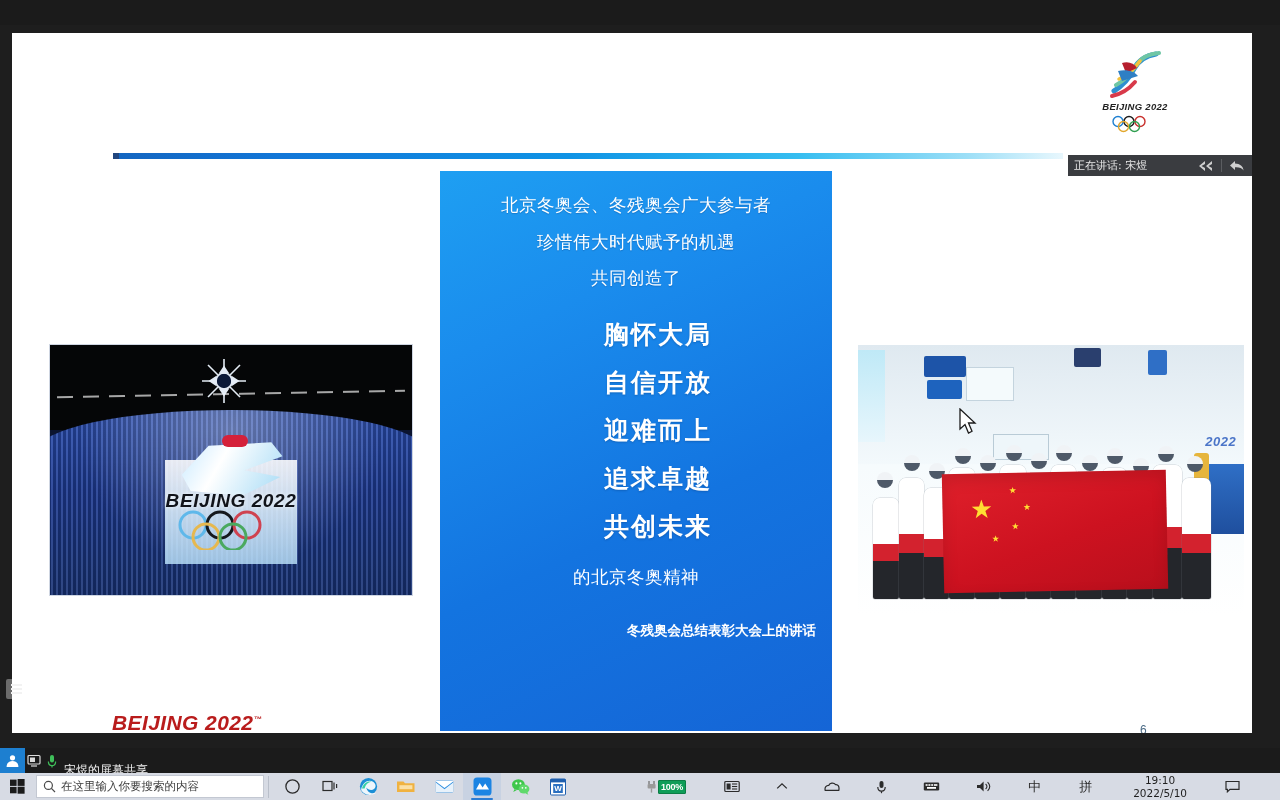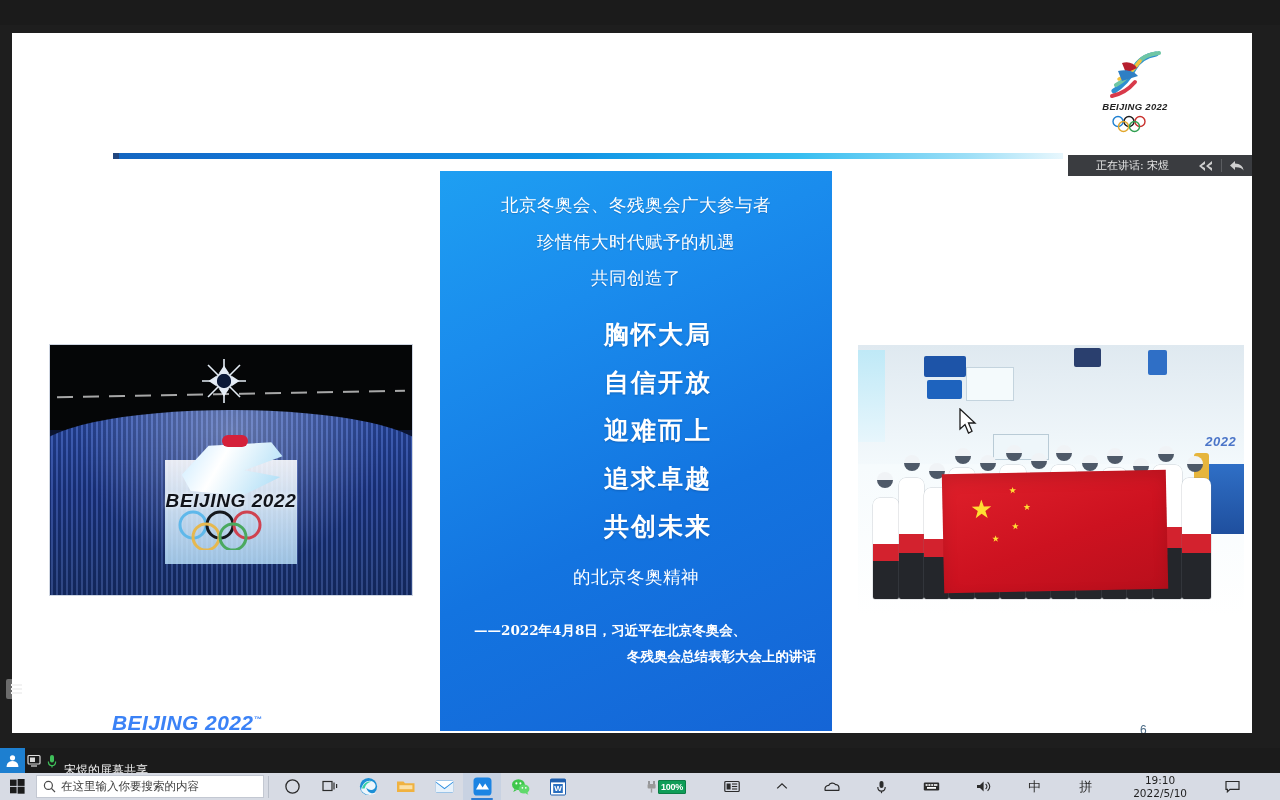--- a/index.html
+++ b/index.html
@@ -171,21 +171,21 @@
   }
   .pr-head {
     position:absolute; border-radius:50%;
     background: linear-gradient(to bottom,#f0f3f6 0 48%, #4e5968 48% 100%);
   }
 
   
   .slide-wordmark {
     position: absolute; left: 100px; top: 678px;
     font-size: 21px; font-weight: bold; font-style: italic;
-    color: #3b82f6; letter-spacing: .4px;
+    color: #b91c1c; letter-spacing: .4px;
   }
   .slide-wordmark sup { font-size: 8px; vertical-align: super; }
 
   
   .slide-number {
     position: absolute; left: 1128px; top: 690px;
     font-size: 12px; color: #4b6b86;
   }
 
   
@@ -202,21 +202,20 @@
   
   .speaking {
     position: absolute; left: 1068px; top: 130px; width: 184px; height: 21px;
     background: #3a3c40;
     display: flex; align-items: center;
   }
   .speaking-label {
     flex: 1 1 auto; padding-left: 6px;
     font-size: 11px; color: #e8e8e8; white-space: nowrap; overflow: hidden;
     font-family: "DejaVu Sans", sans-serif;
-    text-align: center;
   }
   .speaking-btn {
     width: 30px; height: 21px; display:flex; align-items:center; justify-content:center;
     color: #d5d5d5;
   }
   .speaking-sep { width: 1px; height: 13px; background: #5b5d61; }
 
   
   .cursor { position: absolute; left: 958px; top: 383px; width: 20px; height: 28px; }
 
@@ -348,21 +347,20 @@
         </div>
         <div class="panel-slogans">
           <div>胸怀大局</div>
           <div>自信开放</div>
           <div>迎难而上</div>
           <div>追求卓越</div>
           <div>共创未来</div>
         </div>
         <div class="panel-tail">的北京冬奥精神</div>
         <div class="panel-quote">
-          <span>——2022年4月8日，习近平在北京冬奥会、</span>
           <span class="l2">冬残奥会总结表彰大会上的讲话</span>
         </div>
       </div>
 
       <div class="photo-right">
         <div class="pr-snow-top"></div>
         <div class="pr-cyan"></div>
         <div class="pr-bar1"></div>
         <div class="pr-bar2"></div>
         <div class="pr-bar3"></div>

